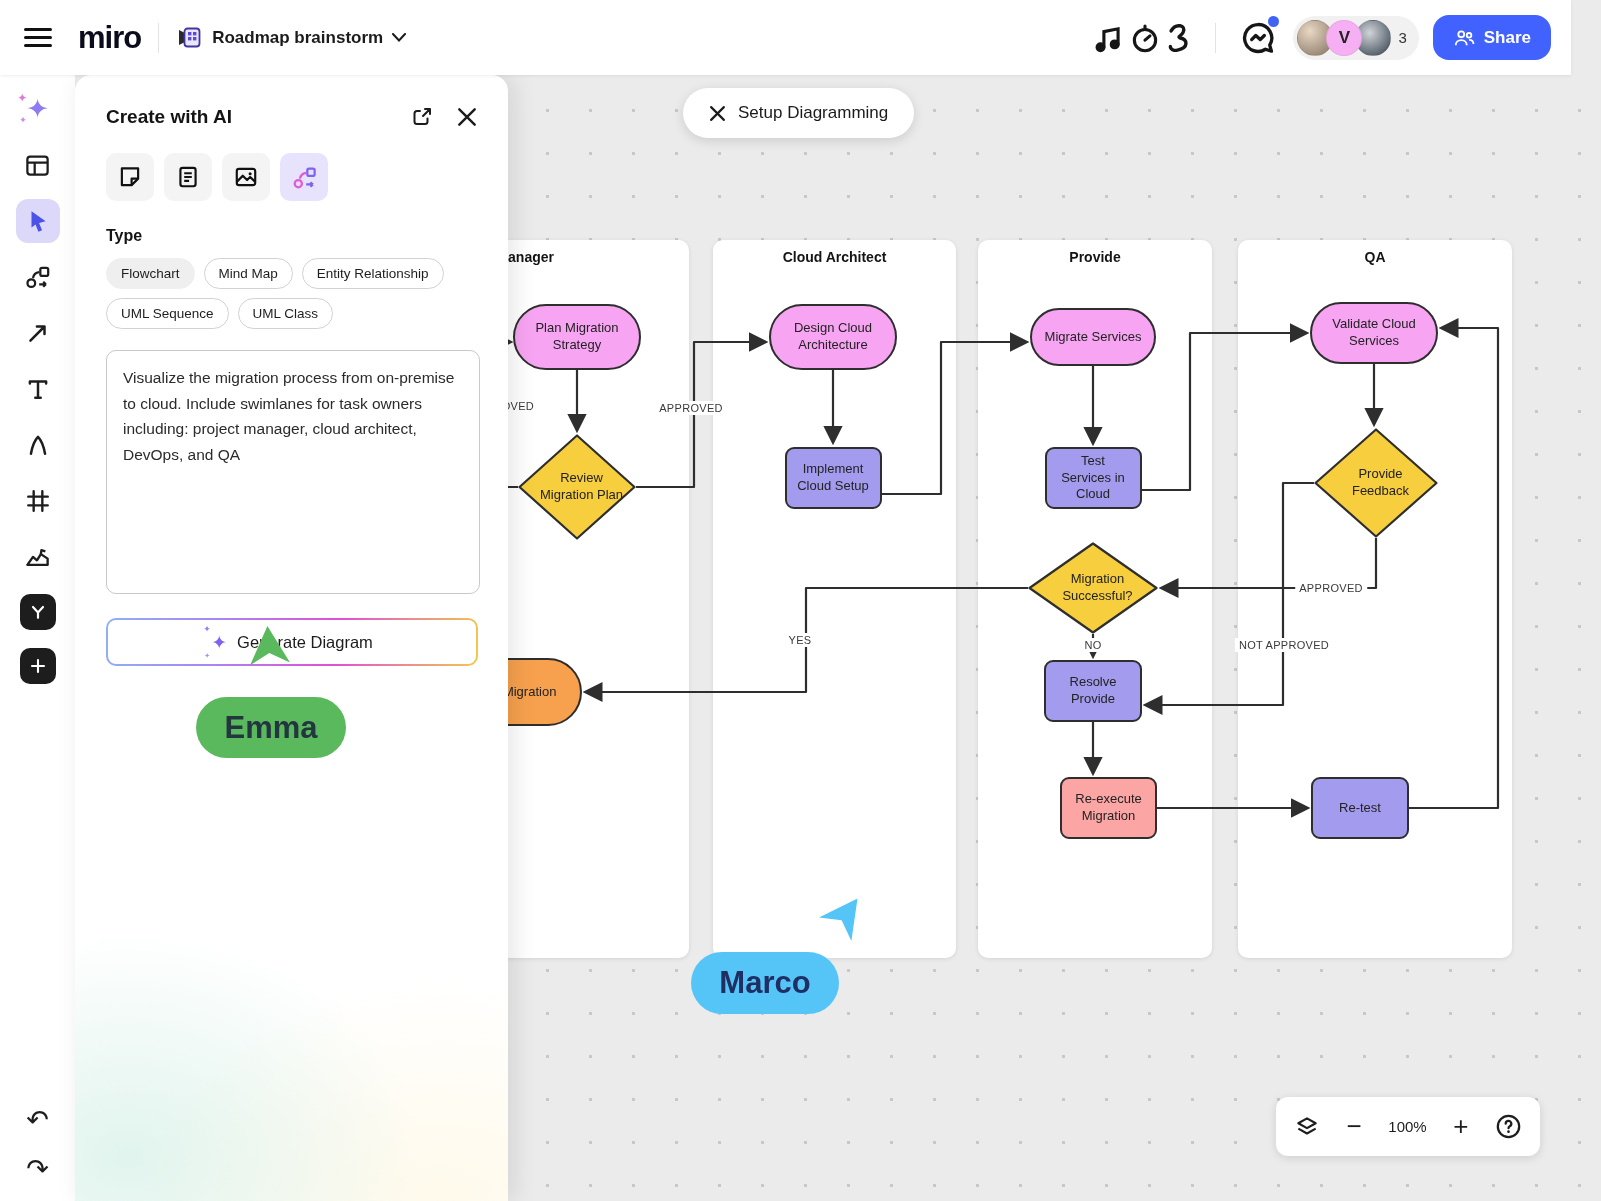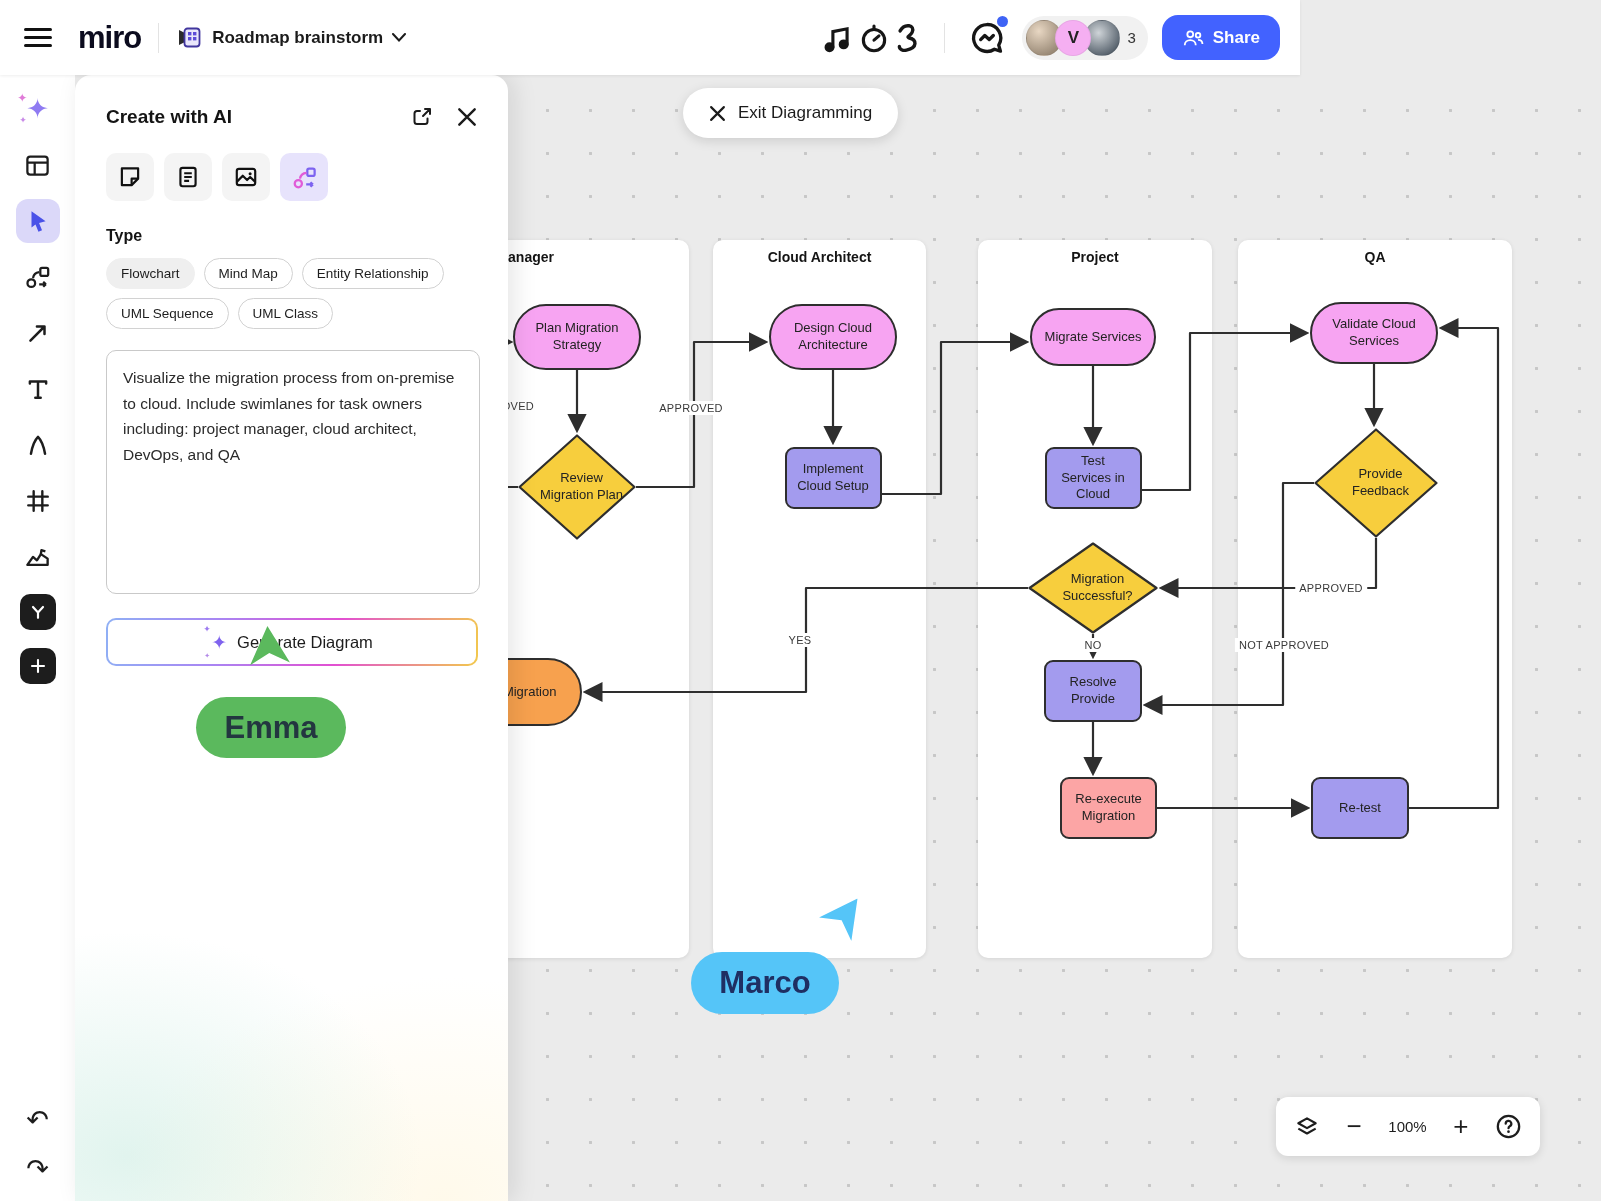--- a/index.html
+++ b/index.html
@@ -22,21 +22,21 @@
   .node.stadium { border:2px solid #2e2e2e; border-radius:999px; padding:4px 10px; }
   .node.rect    { border:2px solid #2e2e2e; border-radius:9px; padding:4px 8px; }
   .node.diamond { border:none; padding:0; }
   .node.diamond svg { position:absolute; inset:0; }
   .node.diamond .dlabel { position:relative; width:78%;margin-left:9px; }
   .edge-label { position:absolute; transform:translate(-50%,-50%); z-index:4;
     background:#fff; padding:1px 4px; font-size:11px; color:#3a3a3a; white-space:nowrap;
     letter-spacing:.3px; }
 
   
-  #topbar { position:absolute; left:0; top:0; width:1300px; height:75px; background:#fff;
+  #topbar { position:absolute; left:0; top:0; width:1571px; height:75px; background:#fff;
     box-shadow:0 1px 3px rgba(0,0,0,.07); z-index:20; display:flex; align-items:center; }
   #hamburger { margin-left:24px; width:28px; cursor:pointer; }
   #hamburger div { height:3px; background:#111; border-radius:2px; margin:5px 0; }
   #logo { font-size:31px; font-weight:bold; letter-spacing:-1px; color:#0b0b1e; margin-left:26px; }
   .vdiv { width:1px; height:30px; background:#E3E3E3; margin:0 17px; }
   #board-title-wrap { display:flex; align-items:center; gap:9px; cursor:pointer; }
   #board-title { font-size:17px; font-weight:600; color:#1b1b1b; }
   #topbar-right { margin-left:auto; display:flex; align-items:center; margin-right:20px; }
   .doodles { display:flex; align-items:center; gap:2px; color:#161616; }
   #chat-btn { position:relative; margin:0 6px; cursor:pointer; }
@@ -118,25 +118,25 @@
     justify-content:center; font-size:31px; font-weight:600; z-index:30; pointer-events:none; }
 </style>
 </head>
 <body>
 
 <div id="canvas-bg"></div>
 <div id="diagram-root">
     <div class="lane" style="left: 310px; top: 240px; width: 379px; height: 718px;">
       <div class="lane-header">Project Manager</div>
     </div>
-    <div class="lane" style="left: 713px; top: 240px; width: 213px; height: 718px;">
+    <div class="lane" style="left: 713px; top: 240px; width: 243px; height: 718px;">
       <div class="lane-header">Cloud Architect</div>
     </div>
     <div class="lane" style="left: 978px; top: 240px; width: 234px; height: 718px;">
-      <div class="lane-header">Project</div>
+      <div class="lane-header">Provide</div>
     </div>
     <div class="lane" style="left: 1238px; top: 240px; width: 274px; height: 718px;">
       <div class="lane-header">QA</div>
     </div>
     <svg width="1601" height="1201" id="edges">
       <defs>
         <marker id="arr" markerWidth="9" markerHeight="9" refX="7.5" refY="4.5" orient="auto">
   <path d="M0,0 L9,4.5 L0,9 Z" fill="#2e2e2e"></path>
         </marker>
       </defs>
@@ -189,21 +189,21 @@
     <div class="edge-label" style="left: 1331px; top: 588px;">APPROVED</div>
     <div class="edge-label" style="left: 1284px; top: 645px;">NOT APPROVED</div>
     <div class="edge-label" style="left: 1093px; top: 645px;">NO</div>
     <div class="edge-label" style="left: 800px; top: 640px;">YES</div>
   </div>
 
 <button id="exit-btn">
   <svg width="17" height="17" viewBox="0 0 16 16">
       <path d="M2 2 L14 14 M14 2 L2 14" stroke="#1b1b1b" stroke-width="2" stroke-linecap="round"></path>
     </svg>
-  <span>Exit Diagramming</span>
+  <span>Setup Diagramming</span>
 </button>
 
 <div id="zoombar">
   <button class="zb">
     <svg width="26" height="26" viewBox="0 0 24 24" fill="none" stroke="#1d1d1d" stroke-width="2" stroke-linejoin="round">
         <path d="M12 4 L20 8.5 L12 13 L4 8.5 Z"></path>
         <path d="M4 13.5 L12 18 L20 13.5"></path>
       </svg>
   </button>
   <button class="zb">−</button>

